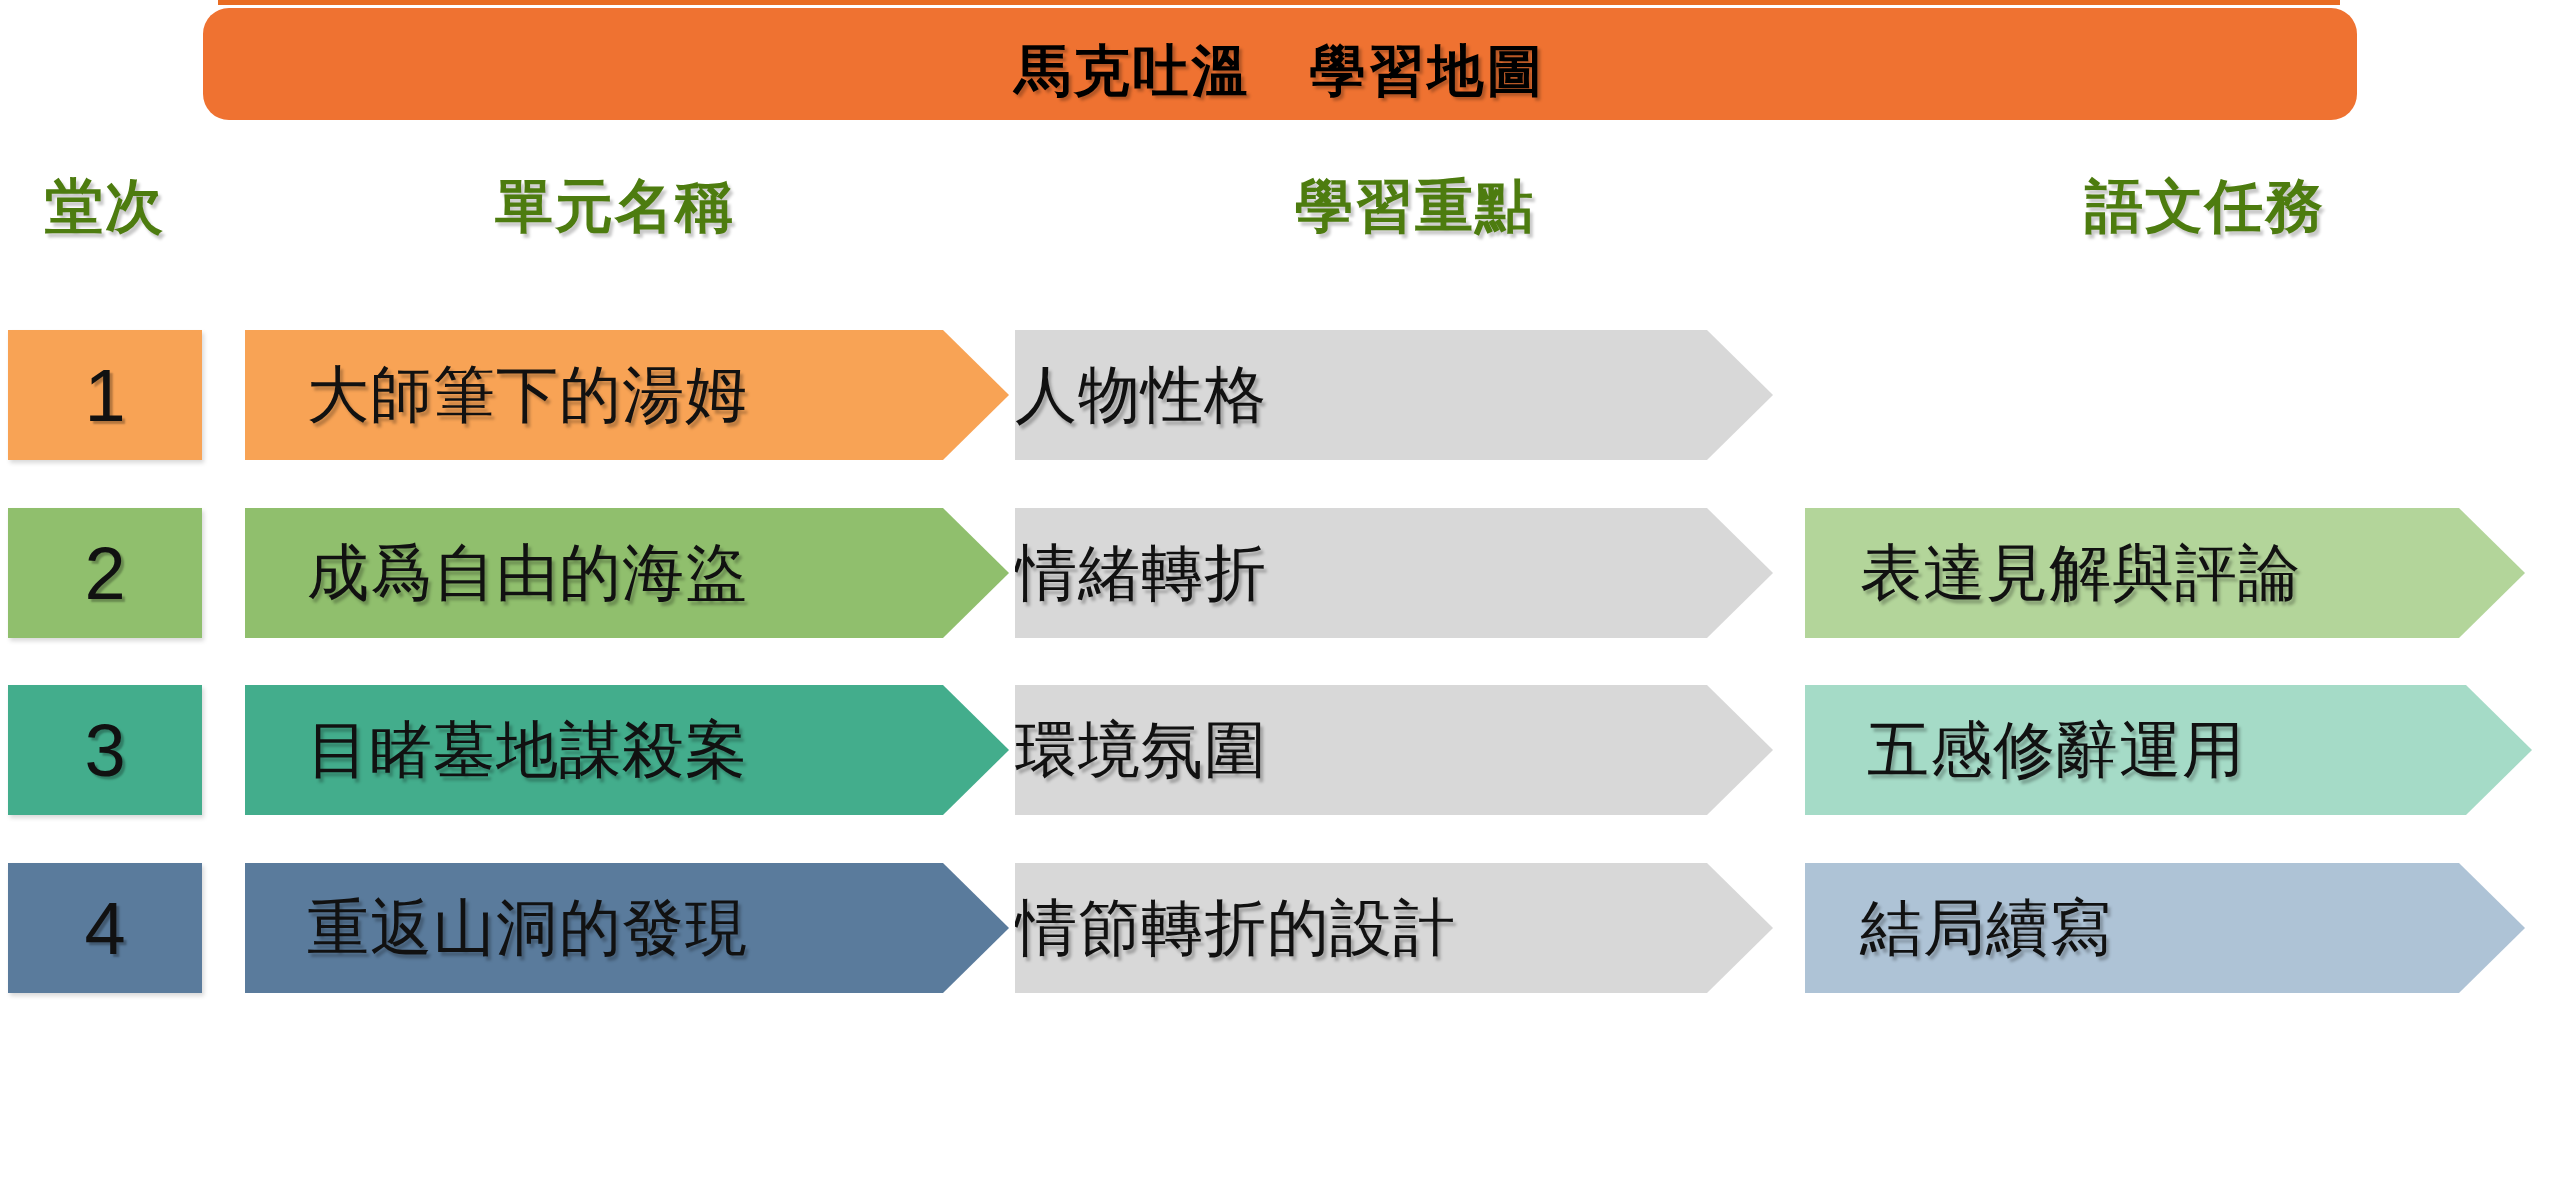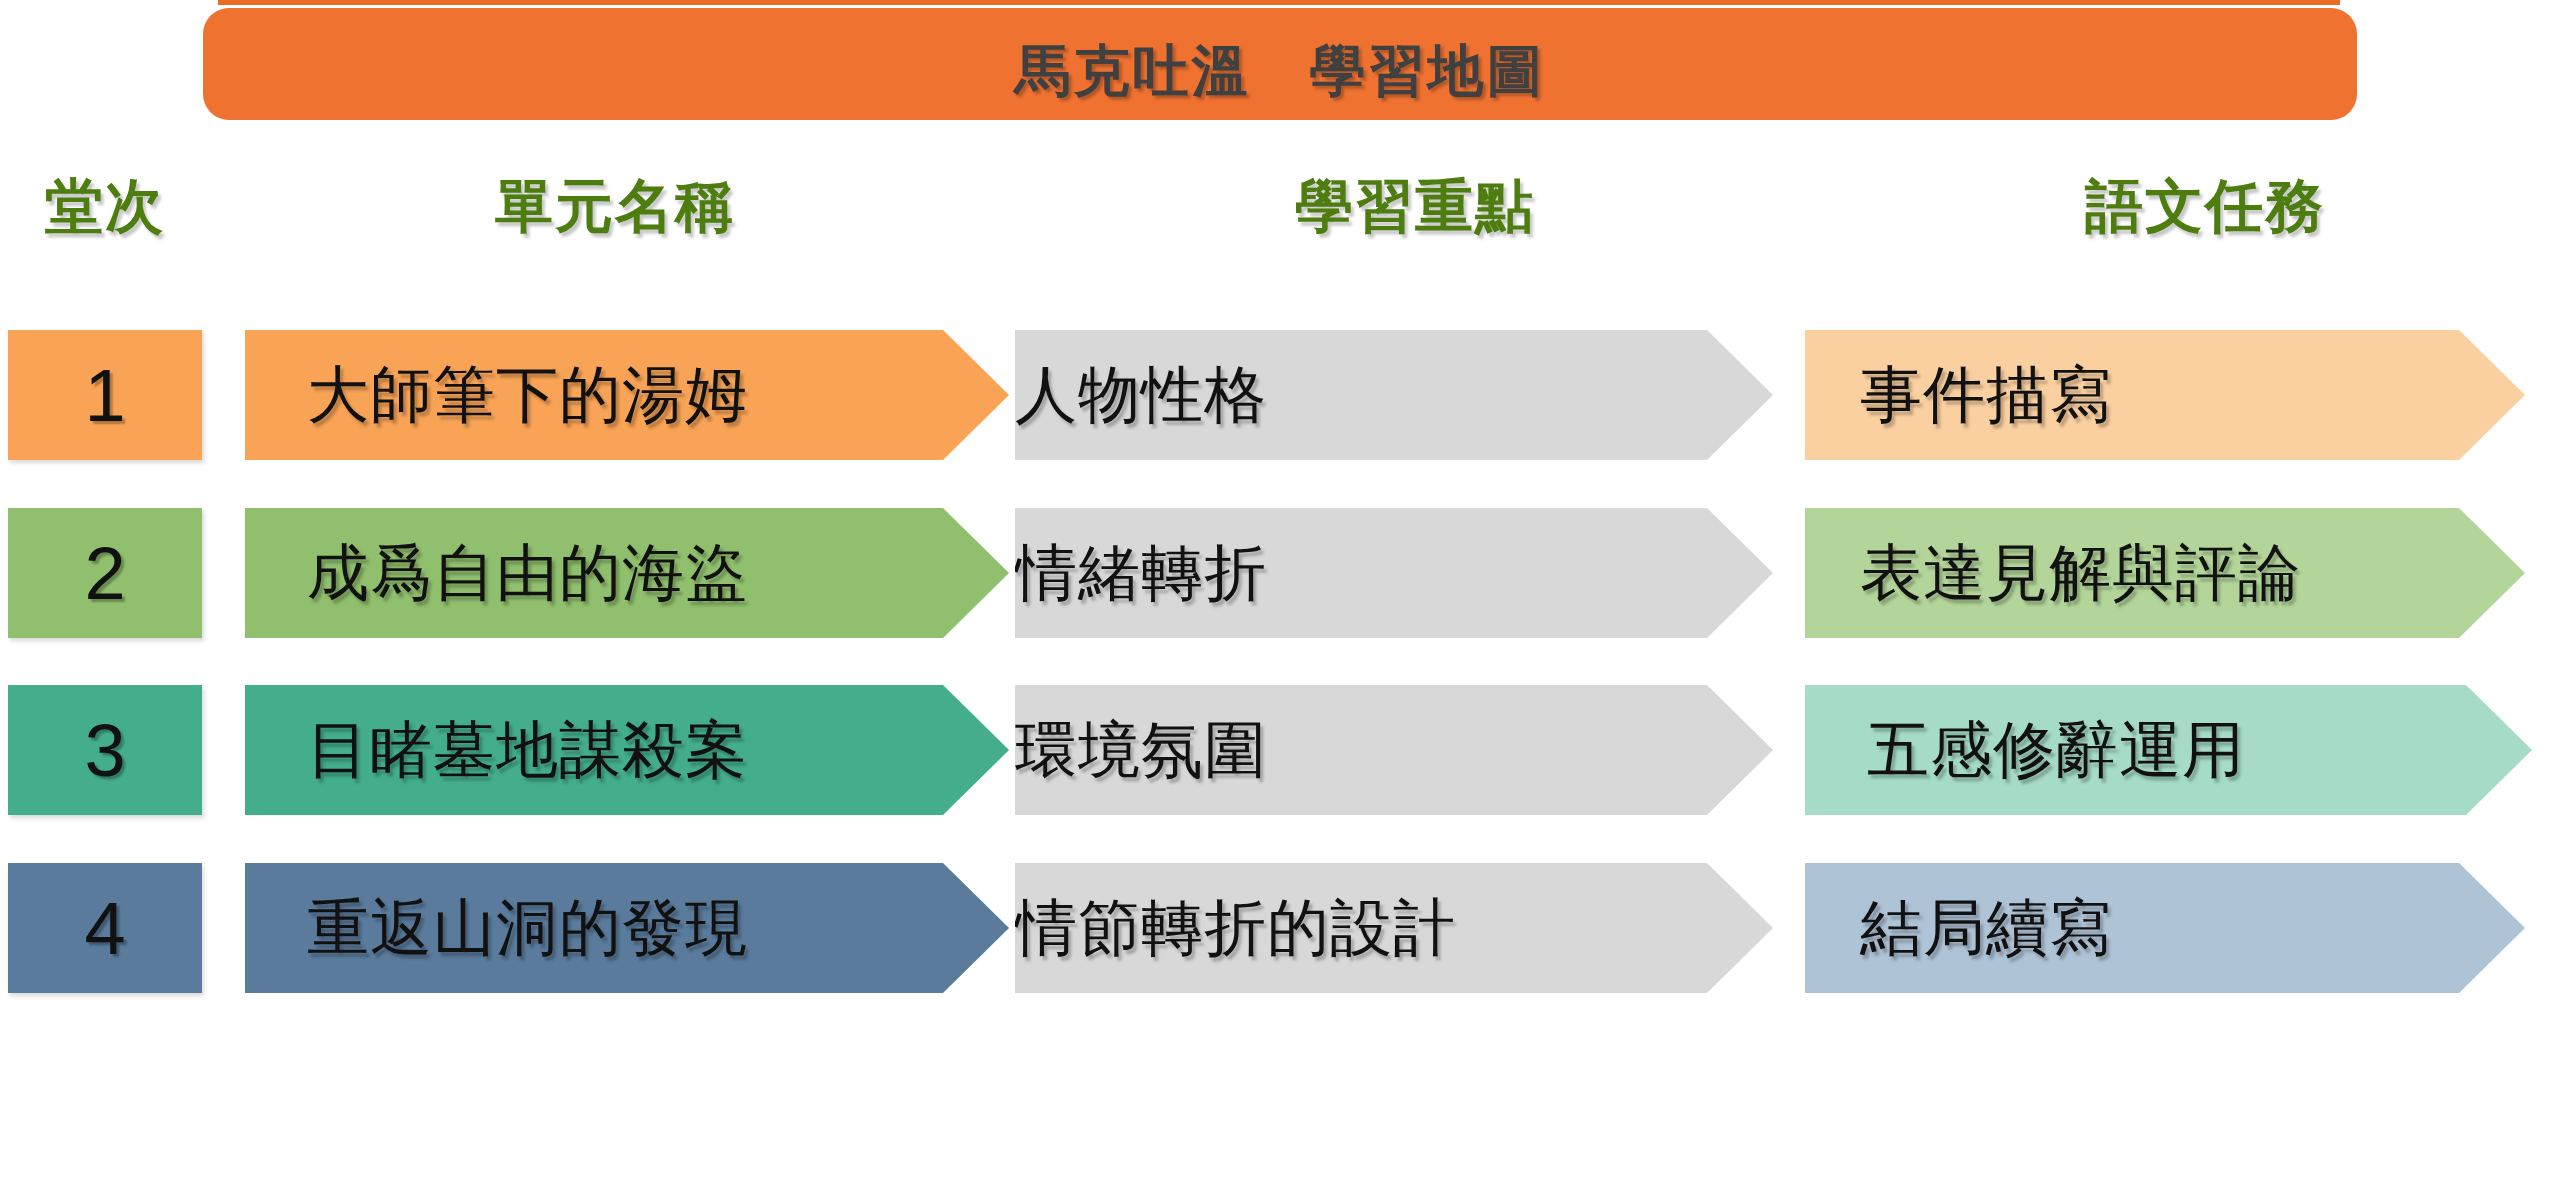--- a/index.html
+++ b/index.html
@@ -26,21 +26,21 @@
   .banner {
     position: absolute;
     left: 203px; top: 8px;
     width: 2154px; height: 112px;
     border-radius: 26px;
     display: flex;
     align-items: center;
     justify-content: center;
   }
   .banner-text {
-    color: #404040;
+    color: #000000;
     font-size: 56px;
     font-weight: 700;
     letter-spacing: 3px;
     text-shadow: 3px 3px 3px rgba(0,0,0,0.25);
     white-space: pre;
     margin-top: 16px;
   }
 
   
   .col-header {
@@ -120,23 +120,20 @@
   <div class="col-header c-task">語文任務</div>
 
   <div class="row r0">
     <div class="cell num-cell" style="background-color: rgb(248, 163, 85);">1</div>
     <div class="cell arrow unit-cell" style="background-color: rgb(248, 163, 85);">
       <span class="arrow-label">大師筆下的湯姆</span>
     </div>
     <div class="cell arrow focus-cell" style="background-color: rgb(216, 216, 216);">
       <span class="arrow-label">人物性格</span>
     </div>
-    <div class="cell arrow task-cell" style="background-color: rgb(251, 208, 160);">
-      <span class="arrow-label">事件描寫</span>
-    </div>
   </div>
 
   <div class="row r1">
     <div class="cell num-cell" style="background-color: rgb(144, 191, 109);">2</div>
     <div class="cell arrow unit-cell" style="background-color: rgb(144, 191, 109);">
       <span class="arrow-label">成爲自由的海盜</span>
     </div>
     <div class="cell arrow focus-cell" style="background-color: rgb(216, 216, 216);">
       <span class="arrow-label">情緒轉折</span>
     </div>

